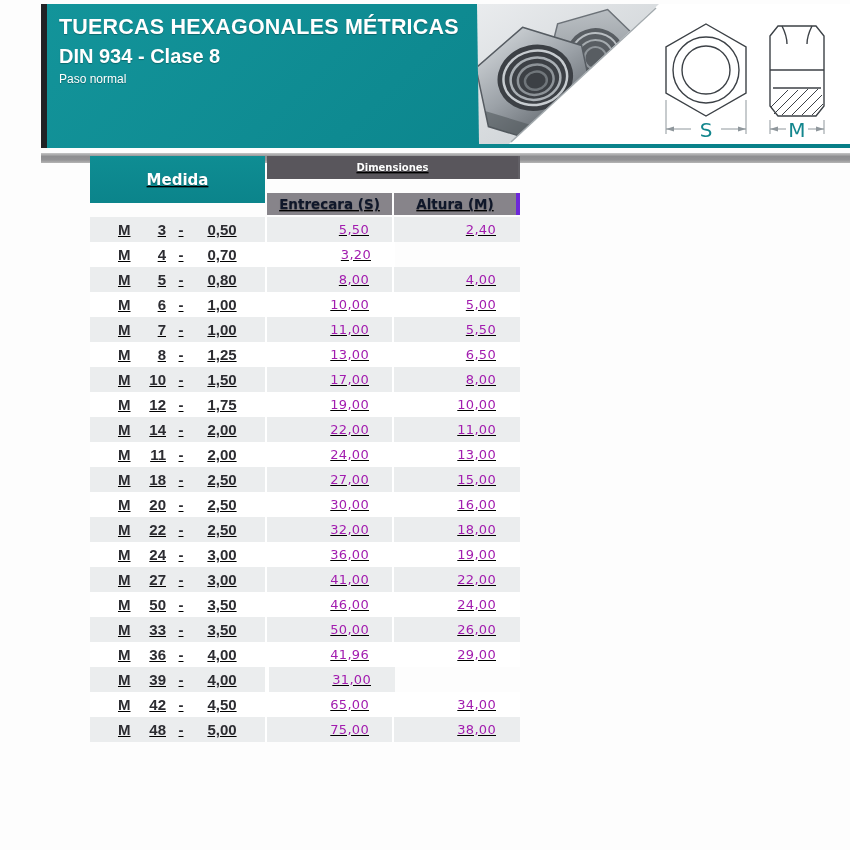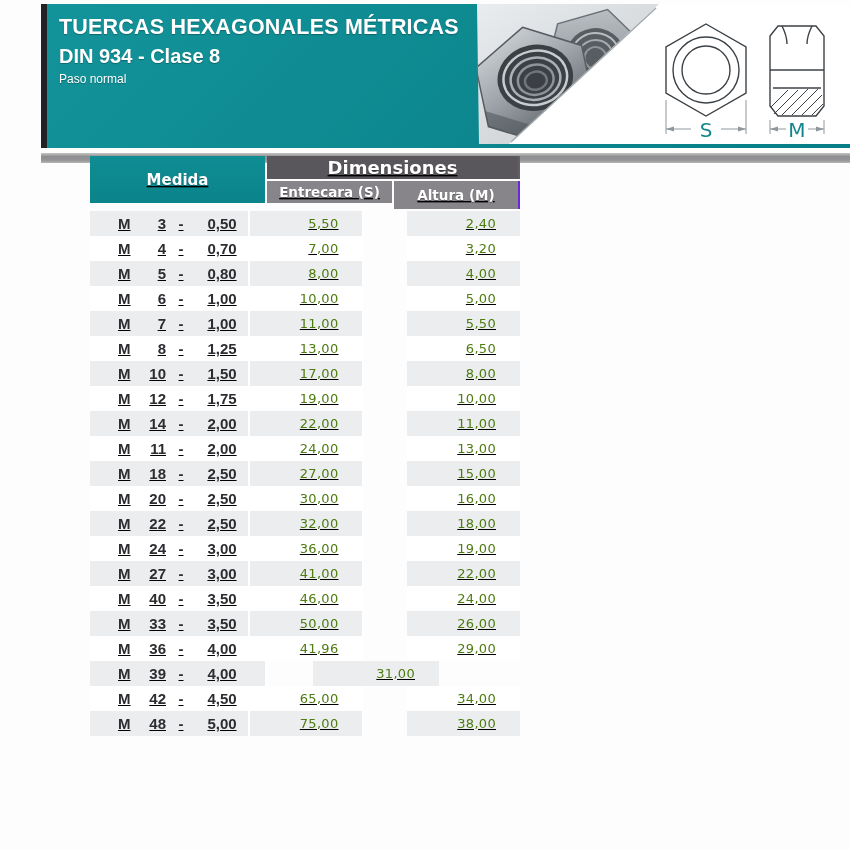--- a/index.html
+++ b/index.html
@@ -32,43 +32,43 @@
   .gray-bar { position:absolute; left:41px; top:153px; width:809px; height:10px;
               background:linear-gradient(180deg,#c6c6c6 0%,#8f8f91 35%,#949496 70%,#b5b5b5 100%); }
 
   
   .table { position:absolute; left:90px; top:156px; width:430px;text-decoration:underline; }
   .thead { display:flex; }
   .th-medida { width:175px; height:47px; margin-right:2px; background:linear-gradient(180deg,#0f8d93,#0b848b);
                color:#fff; font-size:15px; font-weight:bold; display:flex; align-items:center; justify-content:center;
                text-shadow:0 1px 1px rgba(0,0,0,.35); }
   .th-right { width:253px; }
-  .th-dim { height:23px; background:#59565c; color:#fff; font-size:18px; font-weight:bold;
+  .th-dim { height:23px; background:#59565c; color:#fff; font-size:10px; font-weight:bold;
             display:flex; align-items:center; justify-content:center; text-shadow:0 1px 1px rgba(0,0,0,.4);
             border-right:2px solid #626066; }
   .th-sub { display:flex; margin-top:2px; }
   .th-entrecara { width:125px; height:22px; margin-right:2px; background:#87848a; }
-  .th-altura    { width:126px; height:28px; background:#87848a; border-right:2px solid #6d28d9; }
-  .th-entrecara, .th-altura { color:#ffffff; font-size:13.5px; font-weight:bold; display:flex; align-items:center;
-            justify-content:center; text-shadow:0 1px 1px rgba(0,0,0,.4); }
+  .th-altura    { width:126px; height:22px; background:#87848a; border-right:4px solid #6d28d9; }
+  .th-entrecara, .th-altura { color:#0f172a; font-size:13.5px; font-weight:bold; display:flex; align-items:center;
+            justify-content:center; text-shadow:0 1px 1px rgba(0,0,0,.4);margin-top:12px; }
 
   .tbody { margin-top:2px; }
   .trow { display:flex; height:25px; }
   .trow .cell { display:flex; align-items:center; background:#ffffff; }
   .trow.striped .cell { background:#ebedee; }
   .gapcol { width:2px; background:#ffffff; }
   .cell.medida { width:175px; padding-left:28px; color:#2c2c31; font-weight:bold; font-size:15px;
                  font-family:"Liberation Sans", sans-serif; }
   .mpfx  { width:18px; }
   .msize { width:30px; text-align:right; }
   .mdash { width:30px; text-align:center; }
   .mpitch{ width:52px; text-align:center; }
-  .cell.num { color:#4d7c0f; font-size:13px; justify-content:flex-end; letter-spacing:.3px; }
+  .cell.num { color:#a21caf; font-size:13px; justify-content:flex-end; letter-spacing:.3px; }
   .cell.num.entrecara { width:125px; padding-right:23px; }
-  .cell.num.altura    { width:126px; padding-right:24px;margin-left:44px; }
+  .cell.num.altura    { width:126px; padding-right:24px; }
 
   .teal-label { fill:#13868d; font-family:"DejaVu Sans", sans-serif; font-size:20px; }
 </style>
 </head>
 <body>
 
 <div class="page">
 
   <div class="header">
     <div class="dark-strip"></div>
@@ -199,21 +199,20 @@
           <div class="cell num altura">2,40</div>
         </div>
         <div class="trow">
           <div class="cell medida">
             <span class="mpfx">M</span>
             <span class="msize">4</span>
             <span class="mdash">-</span>
             <span class="mpitch">0,70</span>
           </div>
           <div class="gapcol"></div>
-          <div class="cell num entrecara">7,00</div>
           <div class="gapcol"></div>
           <div class="cell num altura">3,20</div>
         </div>
         <div class="trow striped">
           <div class="cell medida">
             <span class="mpfx">M</span>
             <span class="msize">5</span>
             <span class="mdash">-</span>
             <span class="mpitch">0,80</span>
           </div>
@@ -362,21 +361,21 @@
             <span class="mpitch">3,00</span>
           </div>
           <div class="gapcol"></div>
           <div class="cell num entrecara">41,00</div>
           <div class="gapcol"></div>
           <div class="cell num altura">22,00</div>
         </div>
         <div class="trow">
           <div class="cell medida">
             <span class="mpfx">M</span>
-            <span class="msize">40</span>
+            <span class="msize">50</span>
             <span class="mdash">-</span>
             <span class="mpitch">3,50</span>
           </div>
           <div class="gapcol"></div>
           <div class="cell num entrecara">46,00</div>
           <div class="gapcol"></div>
           <div class="cell num altura">24,00</div>
         </div>
         <div class="trow striped">
           <div class="cell medida">

